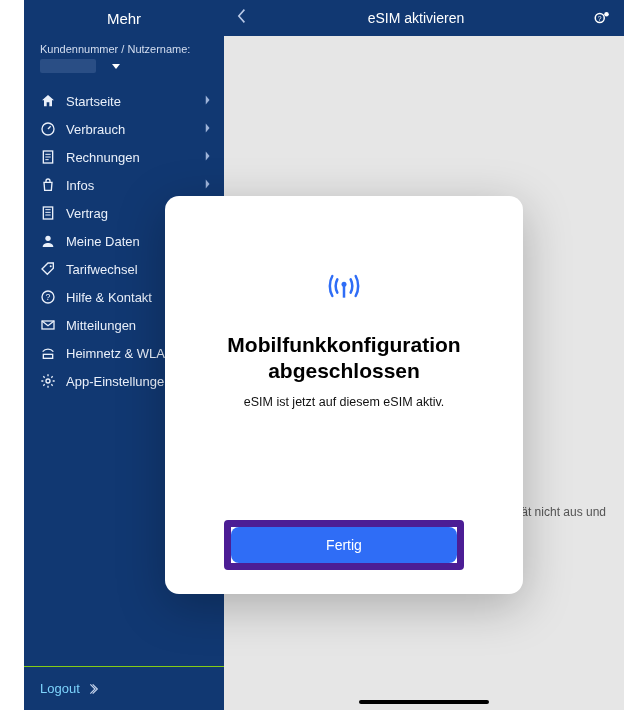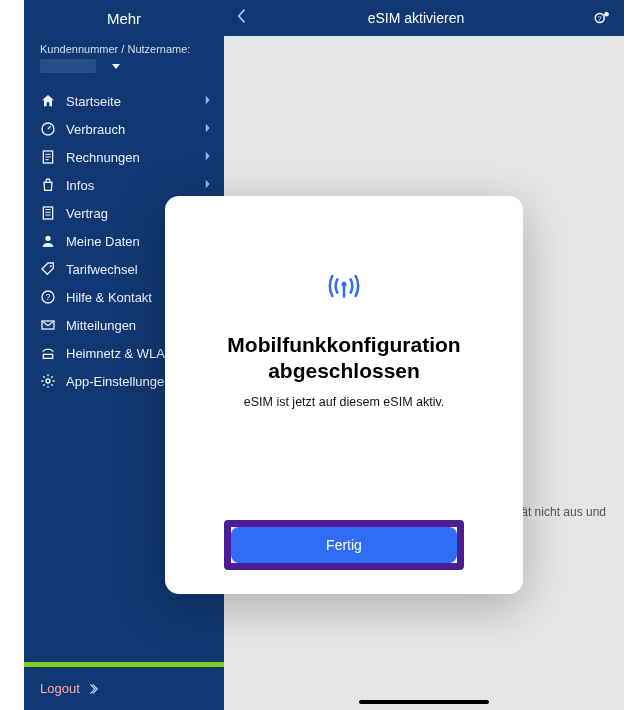--- a/index.html
+++ b/index.html
@@ -12,21 +12,21 @@
   .user-row { display: flex; align-items: center; }
   .user-mask { width: 56px; height: 14px; background: #2a4e85; border-radius: 2px; display: inline-block; }
   .caret { margin-left: 16px; border-left: 4px solid transparent; border-right: 4px solid transparent; border-top: 5px solid #fff; }
   .nav { flex: 1; }
   .nav-item { display: flex; align-items: center; height: 28px; padding: 0 12px 0 16px; color: #eaf0fa; cursor: pointer; }
   .nav-item .icon { width: 16px; height: 16px; margin-right: 10px; display: flex; align-items: center; justify-content: center; }
   .nav-item .icon svg { width: 16px; height: 16px; fill: #eaf0fa; }
   .nav-item .label { flex: 1; white-space: nowrap; overflow: hidden; text-overflow: ellipsis; }
   .chev svg { width: 8px; height: 12px; fill: #9fb4d9; }
   .badge { background: #5a7bb5; color: #fff; border-radius: 9px; font-size: 10px; padding: 1px 7px; margin-left: 6px; font-weight: 600; }
-  .sidebar-footer { border-top: 5px solid #84cc16; padding: 14px 16px; display: flex; align-items: center; color: #fca5a5; font-size: 13px; cursor: pointer; }
+  .sidebar-footer { border-top: 1px solid #84cc16; padding: 14px 16px; display: flex; align-items: center; color: #7dd3fc; font-size: 13px; cursor: pointer; }
   .sidebar-footer svg { width: 14px; height: 14px; margin-left: 8px; stroke: #c6d4ec; fill: none; stroke-width: 2; }
   .main { flex: 1; height: 100%; background: #e6e6e6; display: flex; flex-direction: column; }
   .mainbar { height: 36px; background: #113872; color: #fff; display: flex; align-items: center; padding: 0 12px; position: relative; }
   .back-btn svg { width: 12px; height: 16px; stroke: #b8c8e6; fill: none; stroke-width: 2; }
   .main-title { position: absolute; left: 0; right: 16px; text-align: center; font-size: 14px; pointer-events: none; }
   .help-btn { margin-left: auto; width: 20px; height: 20px; display: flex; align-items: center; justify-content: center; }
   .help-btn svg { width: 18px; height: 18px; fill: #fff; }
   .content { flex: 1; background: #e6e6e6; position: relative; padding: 18px; color: #555; font-size: 12px; }
   .hint-text { position: absolute; right: 18px; top: 468px; text-align: left; line-height: 1.4; max-width: 170px; }
   .home-indicator { position: absolute; bottom: 6px; left: 50%; transform: translateX(-50%); width: 130px; height: 4px; background: #000; border-radius: 2px; }

